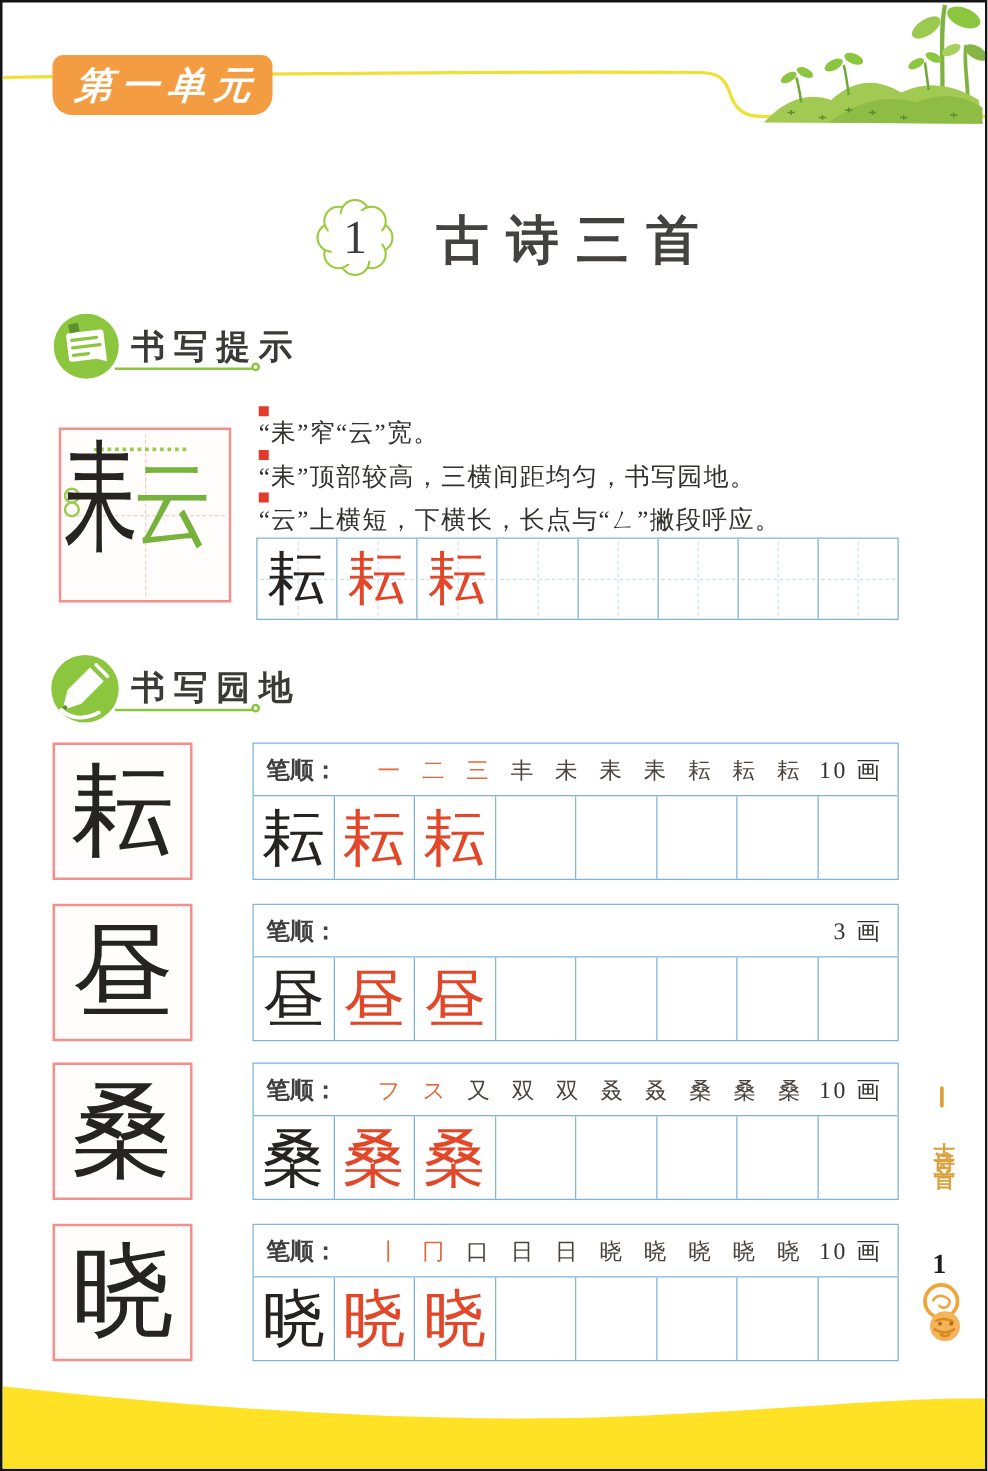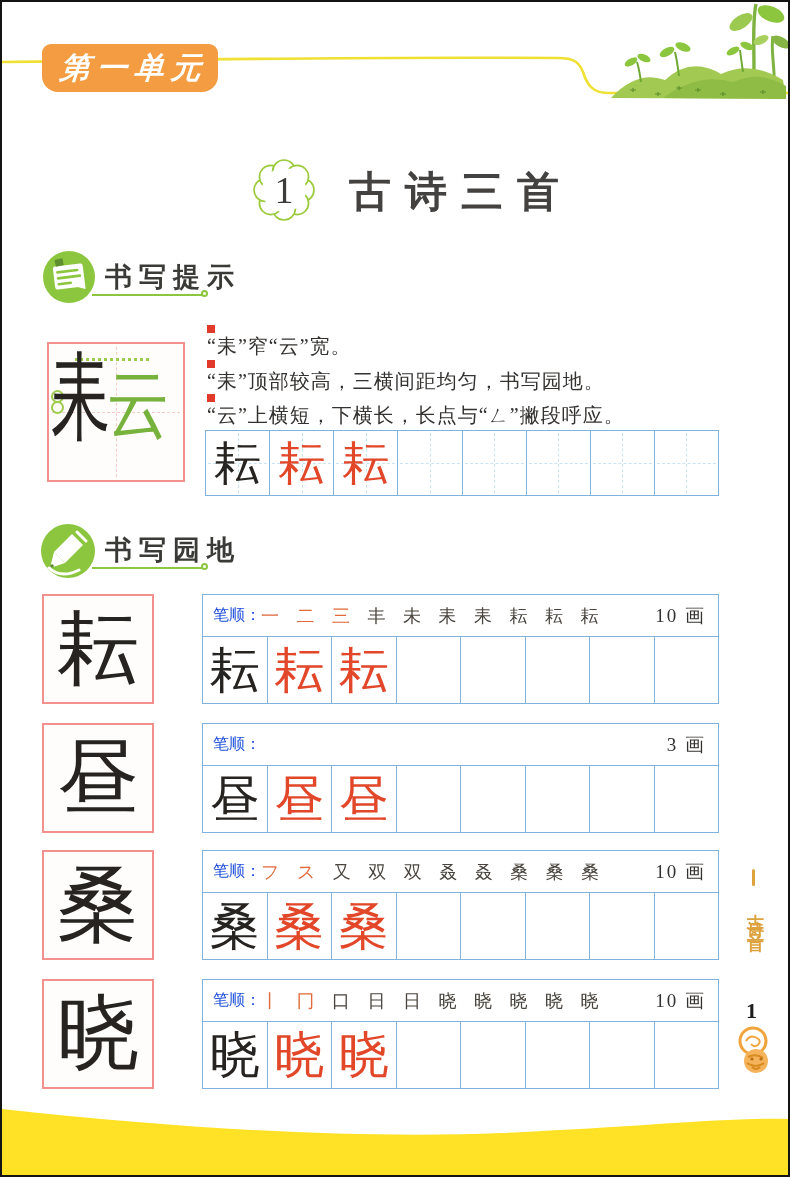--- a/index.html
+++ b/index.html
@@ -66,22 +66,22 @@
   .grid .cell + .cell{border-left:1.4px solid var(--blue);}
   .grid.dashed .cell::before{content:"";position:absolute;left:50%;top:2px;bottom:2px;border-left:1px dashed var(--blue-d);}
   .grid.dashed .cell::after{content:"";position:absolute;top:50%;left:2px;right:2px;border-top:1px dashed var(--blue-d);}
   .cell .ch{position:relative;z-index:1;font-size:47px;line-height:1;}
   .ch.ink{color:#262320;}
   .ch.red{color:var(--red);}
 
   
   .wblock{position:absolute;left:200px;width:517px;height:110px;border:1.6px solid var(--blue);background:#fff;}
   .stroke-row{height:42px;border-bottom:1.4px solid var(--blue);display:flex;align-items:center;padding:0 12px 0 10px;}
-  .stroke-label{font-size:16px;color:#1d4ed8;flex:none;}
-  .steps{font-size:18px;letter-spacing:5px;word-spacing:3px;white-space:nowrap;overflow:hidden;}
+  .stroke-label{font-size:19px;color:#404040;flex:none;font-weight:bold;}
+  .steps{font-size:18px;letter-spacing:5px;word-spacing:3px;white-space:nowrap;overflow:hidden;margin-left:32px;}
   .steps-lead{color:#e06a3c;}
   .steps-rest{color:#4a443e;}
   .stroke-count{margin-left:auto;font-size:19px;color:#343230;flex:none;letter-spacing:2px;}
   .wcells{display:flex;height:66px;}
   .wcells .cell{flex:1 1 0;display:flex;align-items:center;justify-content:center;}
   .wcells .cell + .cell{border-left:1.4px solid var(--blue);}
   .wcells .ch{font-size:50px;line-height:1;}
 
   .char-card{
     position:absolute;left:40px;width:112px;height:110px;border:2px solid var(--pink);

